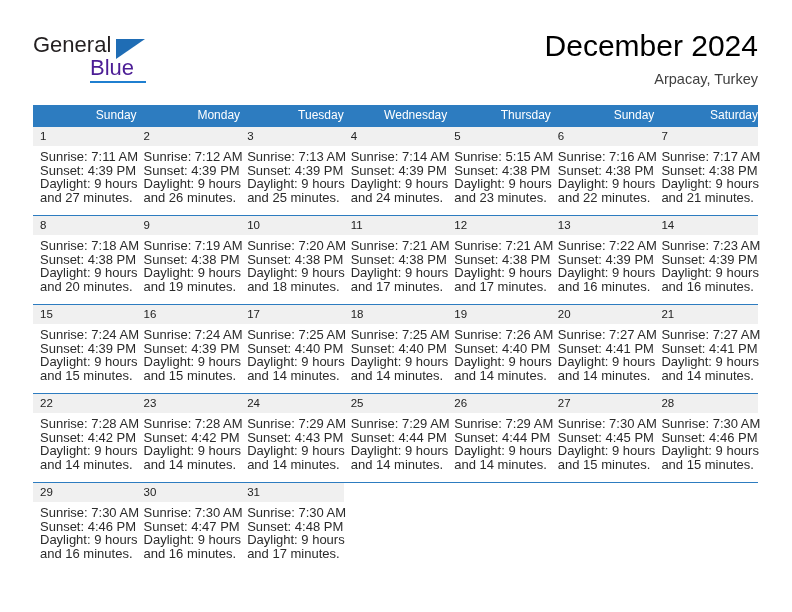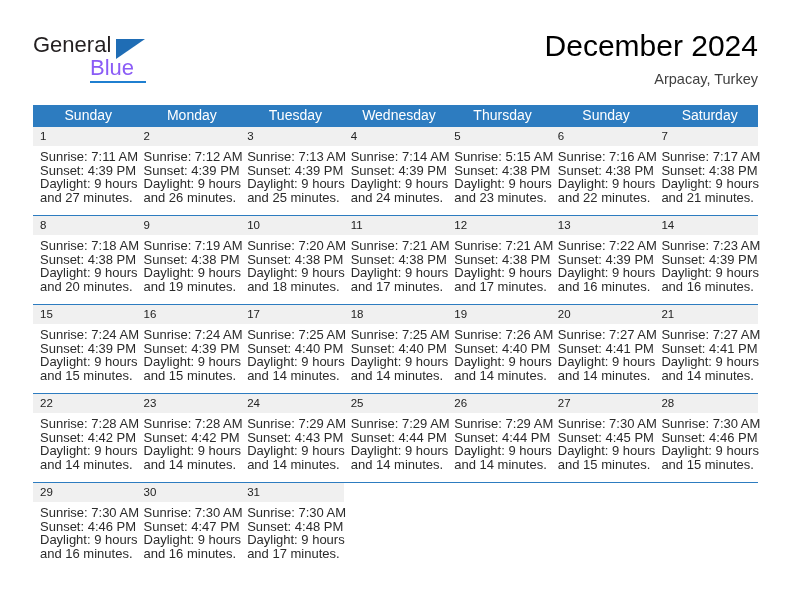--- a/index.html
+++ b/index.html
@@ -54,21 +54,21 @@
     width: 0;
     height: 0;
     border-left: 29px solid #1f6db5;
     border-bottom: 20px solid transparent;
   }
   .brand-blue {
     position: absolute;
     left: 57px;
     top: 23px;
     font-size: 22px;
-    color: #8b5cf6;
+    color: #4c1d95;
     line-height: 26px;
     font-family: "Liberation Sans", sans-serif;
   }
   .brand-underline {
     position: absolute;
     left: 57px;
     top: 49px;
     width: 56px;
     height: 2px;
     background: #1f7fd0;
@@ -106,23 +106,23 @@
   table.cal-table {
     border-collapse: collapse;
     table-layout: fixed;
     width: 725px;
   }
   table.cal-table col { width: 103.571px; }
 
   thead th {
     background: #2d7cc0;
     color: #ffffff;
-    font-size: 14px;
+    font-size: 12px;
     font-weight: normal;
-    text-align: center;
+    text-align: right;
     padding: 4px 0 5px 7px;
     height: 12px;
     line-height: 13px;
     border: none;
   }
 
   tbody td {
     vertical-align: top;
     padding: 0;
     border: none;

